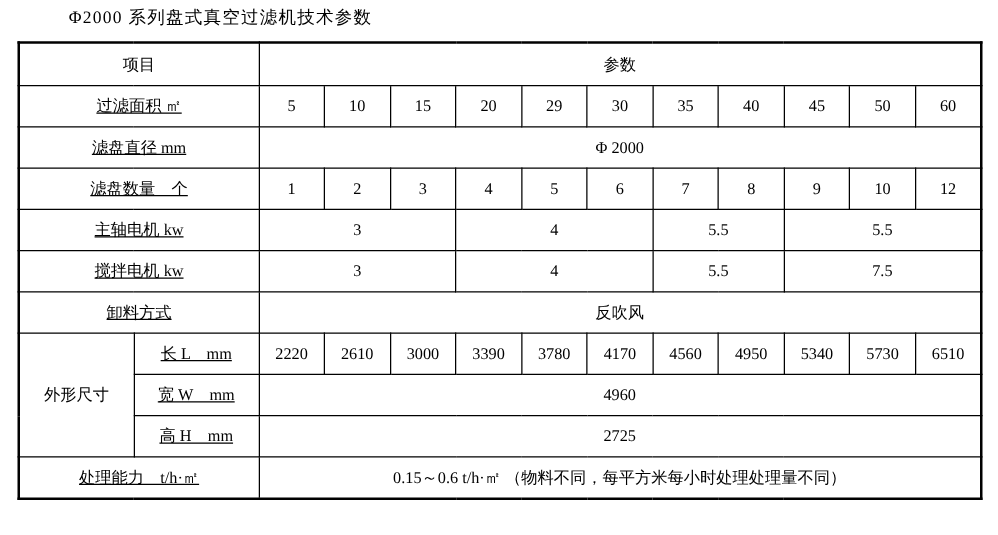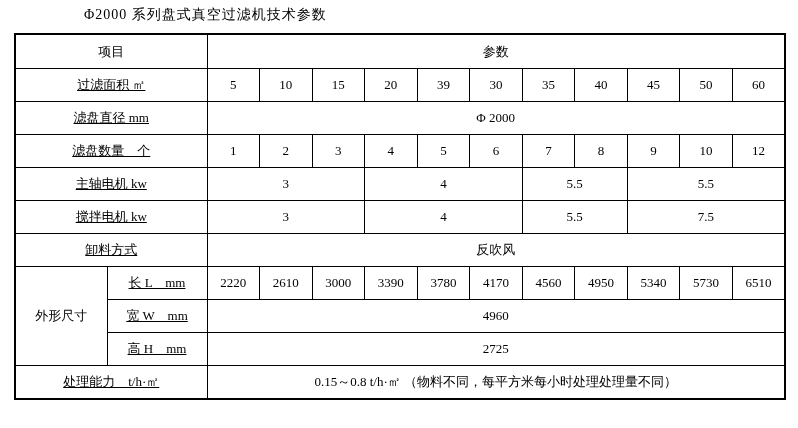--- a/index.html
+++ b/index.html
@@ -15,21 +15,20 @@
     color: #000000;
   }
   .page-title {
     position: absolute;
     left: 55px;
     top: 5px;
     font-size: 14px;
     line-height: 20px;
     letter-spacing: 1px;
     white-space: nowrap;
-    margin-left: 29px;
   }
   table.spec-table {
     position: absolute;
     left: 14px;
     top: 33px;
     width: 772px;
     border-collapse: collapse;
     table-layout: fixed;
     border: 2px solid #000000;
     font-size: 13px;
@@ -83,21 +82,21 @@
     <td colspan="2">项目</td>
     <td colspan="11">参数</td>
   </tr>
 
   <tr class="data-row">
     <td colspan="2" class="row-label">过滤面积 ㎡</td>
     <td>5</td>
     <td>10</td>
     <td>15</td>
     <td>20</td>
-    <td>39</td>
+    <td>29</td>
     <td>30</td>
     <td>35</td>
     <td>40</td>
     <td>45</td>
     <td>50</td>
     <td>60</td>
   </tr>
 
   <tr class="data-row">
     <td colspan="2" class="row-label">滤盘直径 mm</td>
@@ -161,17 +160,17 @@
     <td colspan="11">4960</td>
   </tr>
 
   <tr class="data-row">
     <td class="row-label">高 H　mm</td>
     <td colspan="11">2725</td>
   </tr>
 
   <tr class="data-row">
     <td colspan="2" class="row-label">处理能力　t/h·㎡</td>
-    <td colspan="11" class="capacity-value">0.15～0.8 t/h·㎡ （物料不同，每平方米每小时处理处理量不同）</td>
+    <td colspan="11" class="capacity-value">0.15～0.6 t/h·㎡ （物料不同，每平方米每小时处理处理量不同）</td>
   </tr>
 
 </tbody>
   </table>
 
 </body></html>

